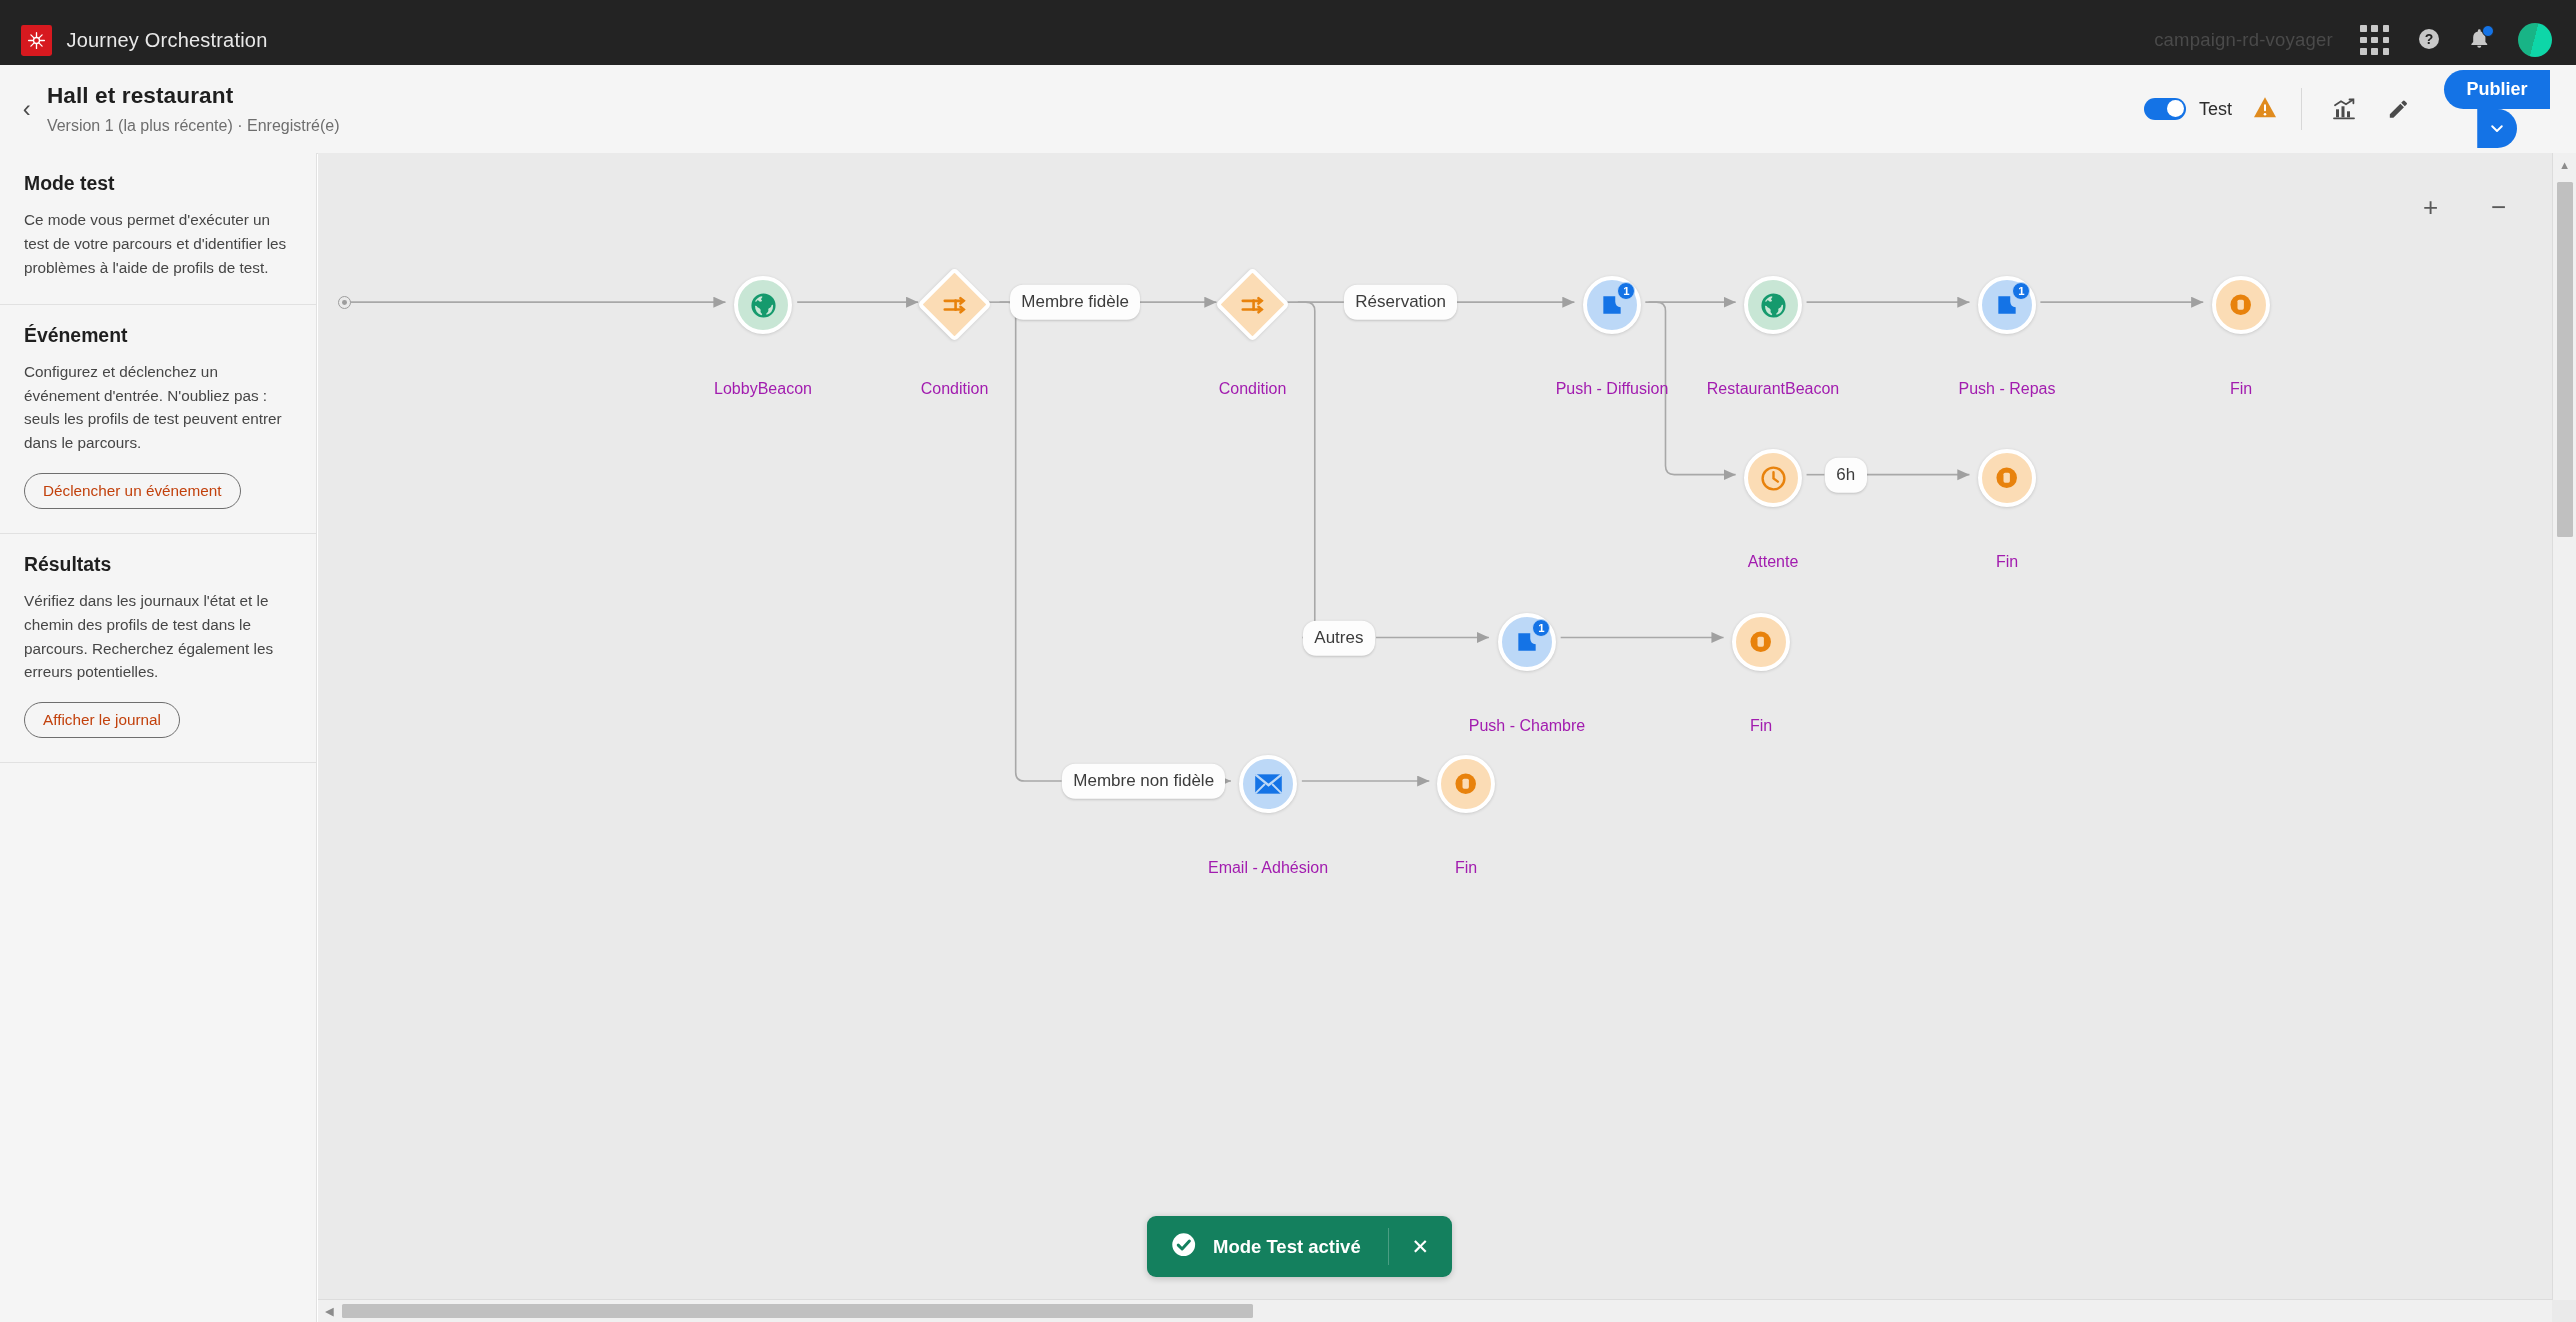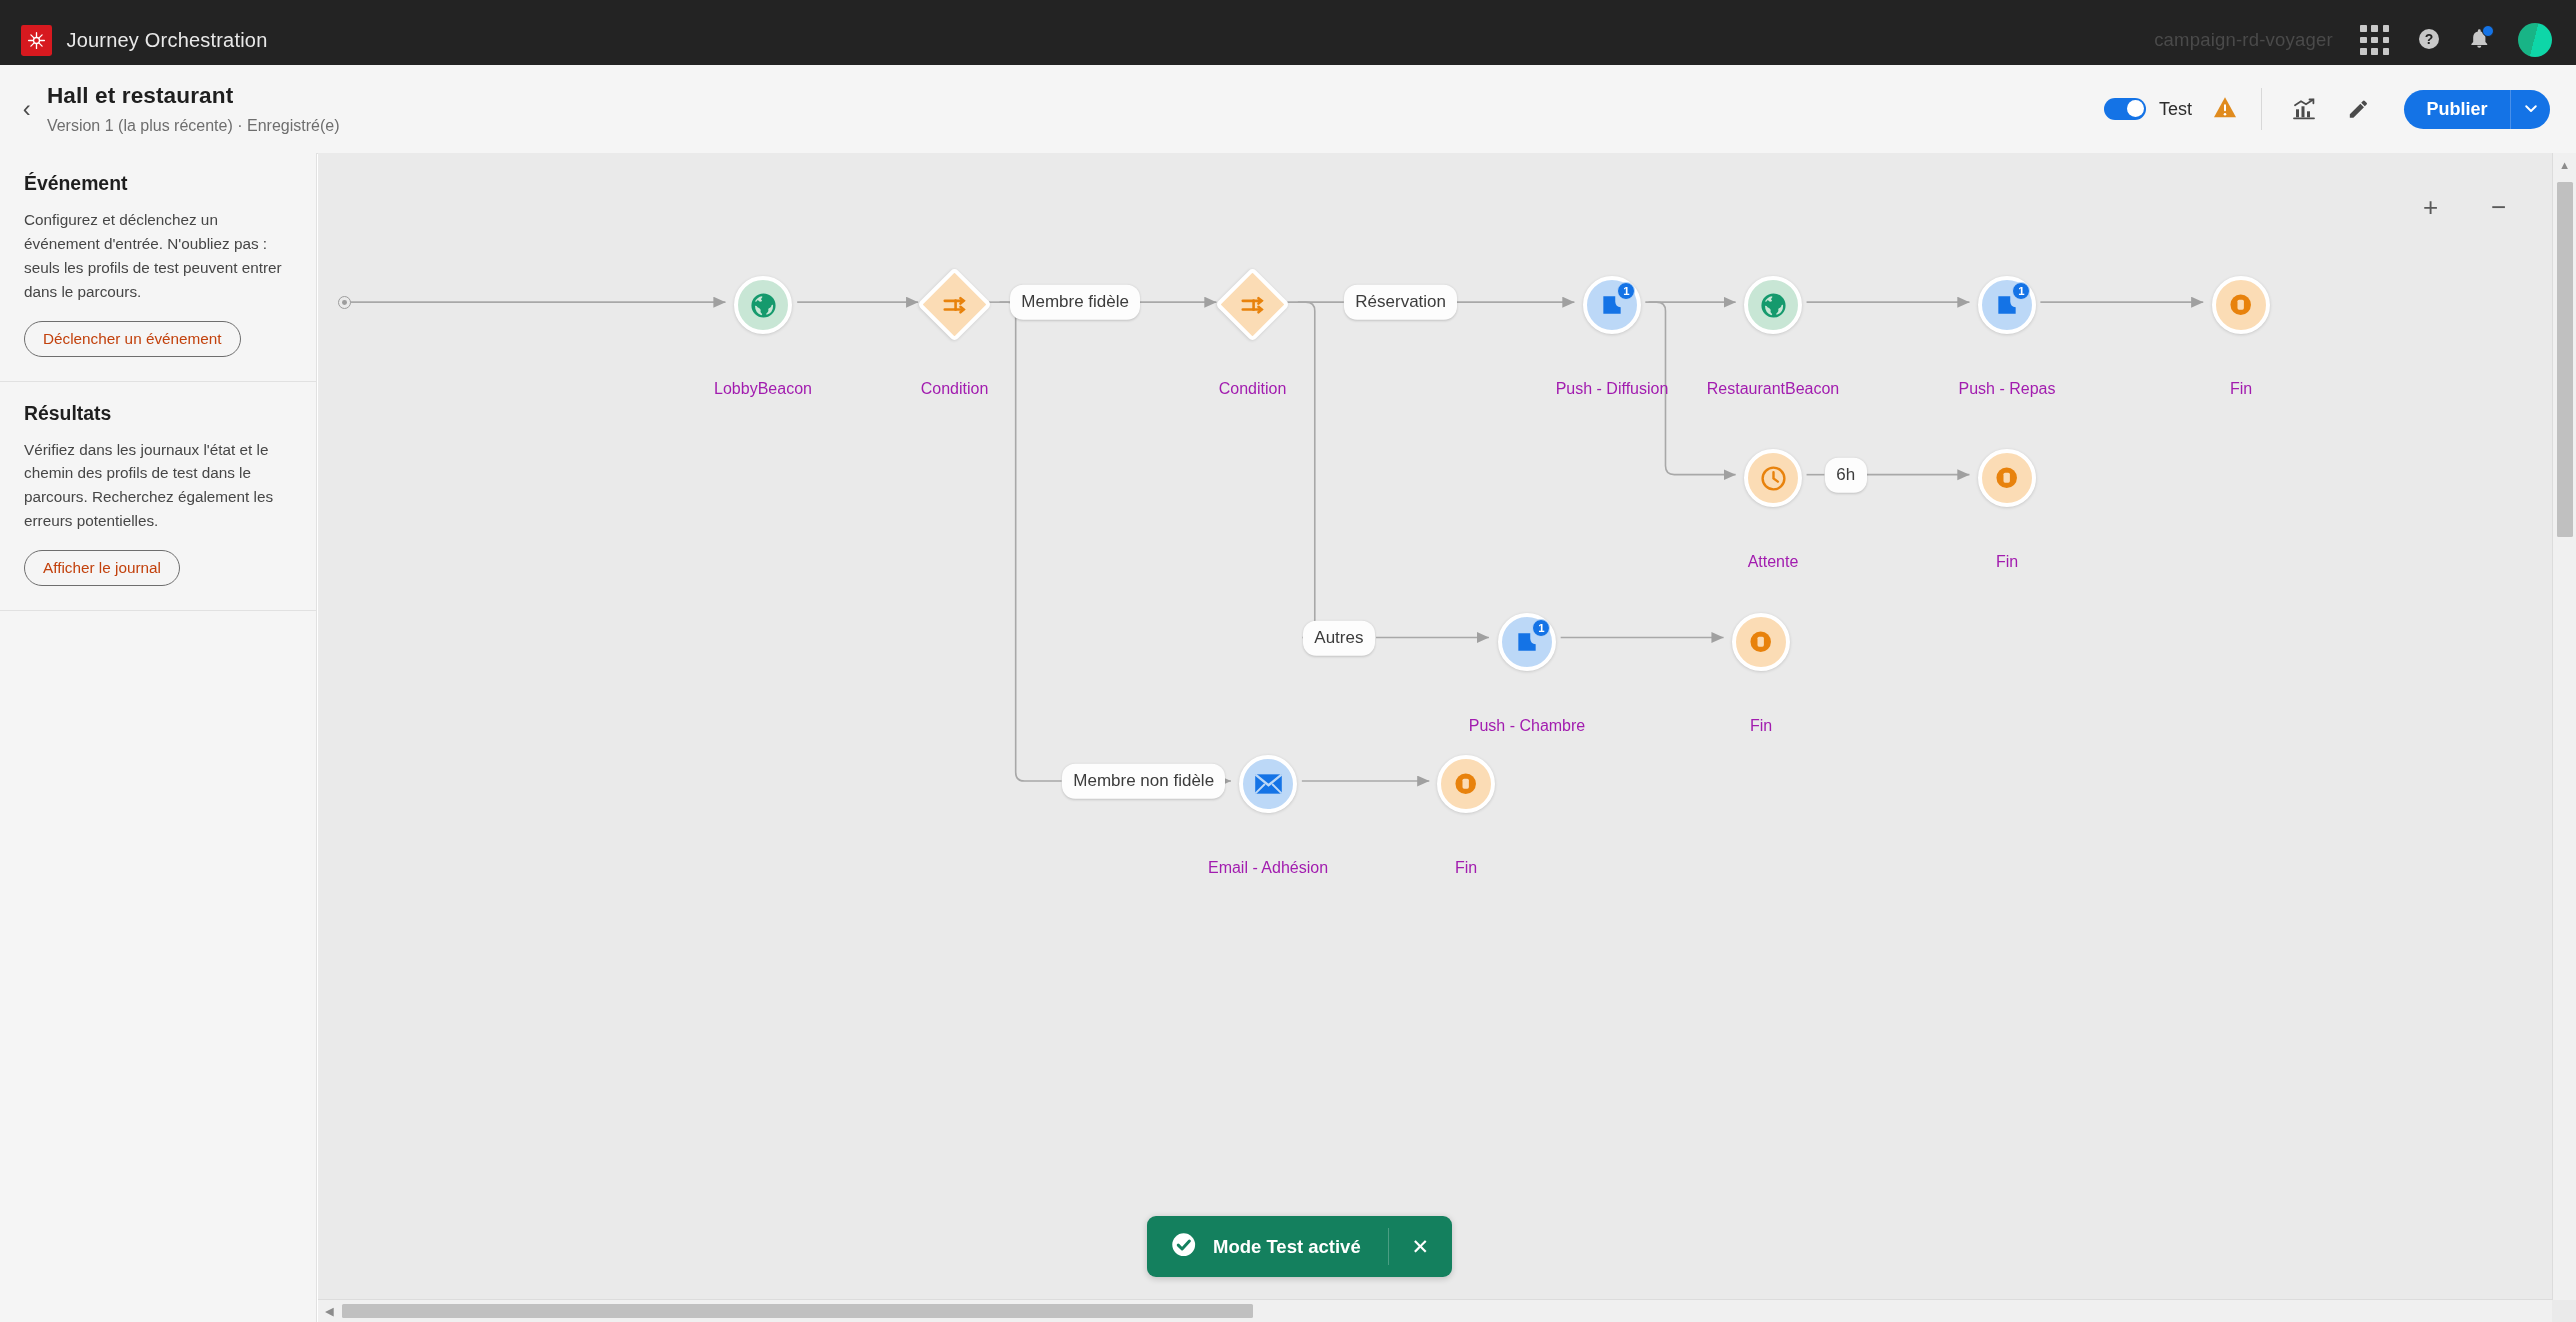--- a/index.html
+++ b/index.html
@@ -72,21 +72,21 @@
   }
   .toggle::after {
     content: ""; position: absolute; right: 2.4px; top: 2.4px;
     width: 17px; height: 17px; border-radius: 50%; background: #fff;
   }
   .toggle-label { font-size: 18px; color: #2c2c2c; }
   .warn-icon { margin-left: 21px; cursor: pointer; }
   .tb-divider { width: 0.8px; height: 42px; background: #d8d8d8; margin: 0 24px; }
   .icon-btn { cursor: pointer; padding: 6.5px; display: flex; align-items: center; }
   .icon-btn + .icon-btn { margin-left: 18px; }
-  .publish-group { display: flex; align-items: center; margin-left: 27.4px; }
+  .publish-group { display: flex; align-items: center; margin-left: 27.4px; flex-direction: column; }
   .publish-btn {
     background: #1473e6; color: #fff; font-size: 18px; font-weight: bold;
     height: 39px; padding: 0 22.6px; border: none; cursor: pointer;
     border-radius: 19.4px 0 0 19.4px; display: flex; align-items: center;
   }
   .publish-caret {
     background: #1473e6; border: none; cursor: pointer;
     height: 39px; width: 40px; border-radius: 0 19.4px 19.4px 0;
     border-left: 0.8px solid #4a90ea;
     display: flex; align-items: center; justify-content: center;
@@ -297,20 +297,24 @@
       <button class="publish-caret">
         <svg width="16" height="11.3" viewBox="0 0 20 14" fill="none" stroke="#fff" stroke-width="2.4" stroke-linecap="round" stroke-linejoin="round">
           <path d="M4 4 L10 10 L16 4"></path>
         </svg>
       </button>
     </div>
   </div>
 </div>
 
 <div class="leftpanel">
+  <div class="panel-section">
+    <div class="panel-h">Mode test</div>
+    <div class="panel-p">Ce mode vous permet d'exécuter un test de votre parcours et d'identifier les problèmes à l'aide de profils de test.</div>
+  </div>
   <div class="panel-section">
     <div class="panel-h">Événement</div>
     <div class="panel-p">Configurez et déclenchez un événement d'entrée. N'oubliez pas : seuls les profils de test peuvent entrer dans le parcours.</div>
     <button class="panel-btn">Déclencher un événement</button>
   </div>
   <div class="panel-section">
     <div class="panel-h">Résultats</div>
     <div class="panel-p">Vérifiez dans les journaux l'état et le chemin des profils de test dans le parcours. Recherchez également les erreurs potentielles.</div>
     <button class="panel-btn">Afficher le journal</button>
   </div>

